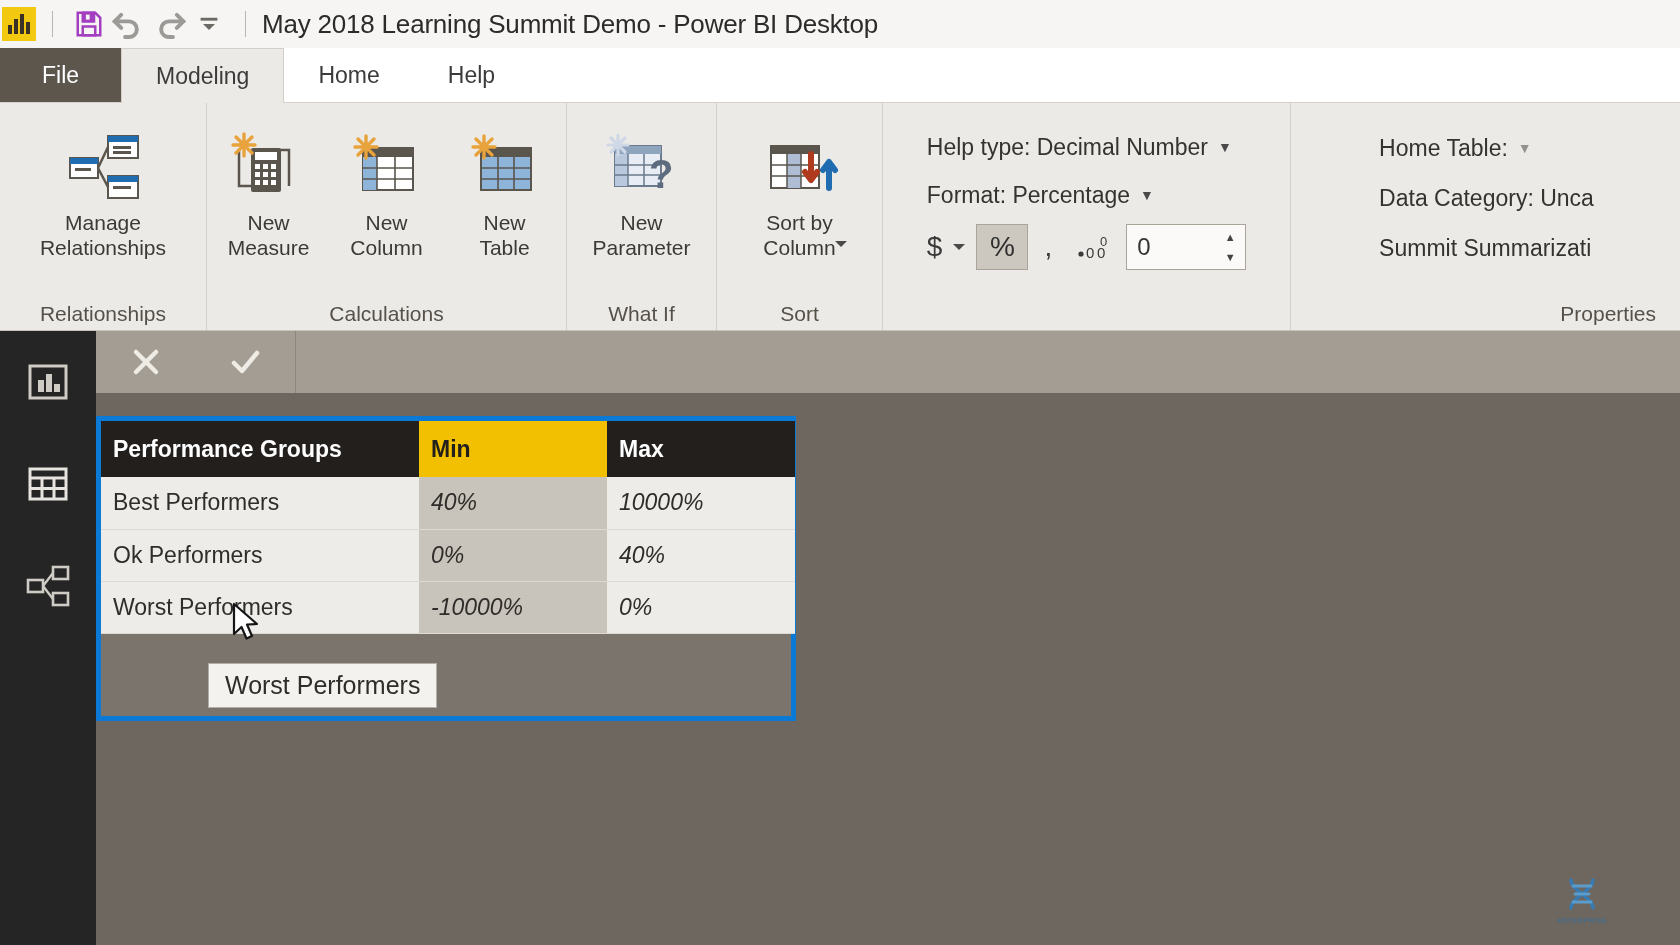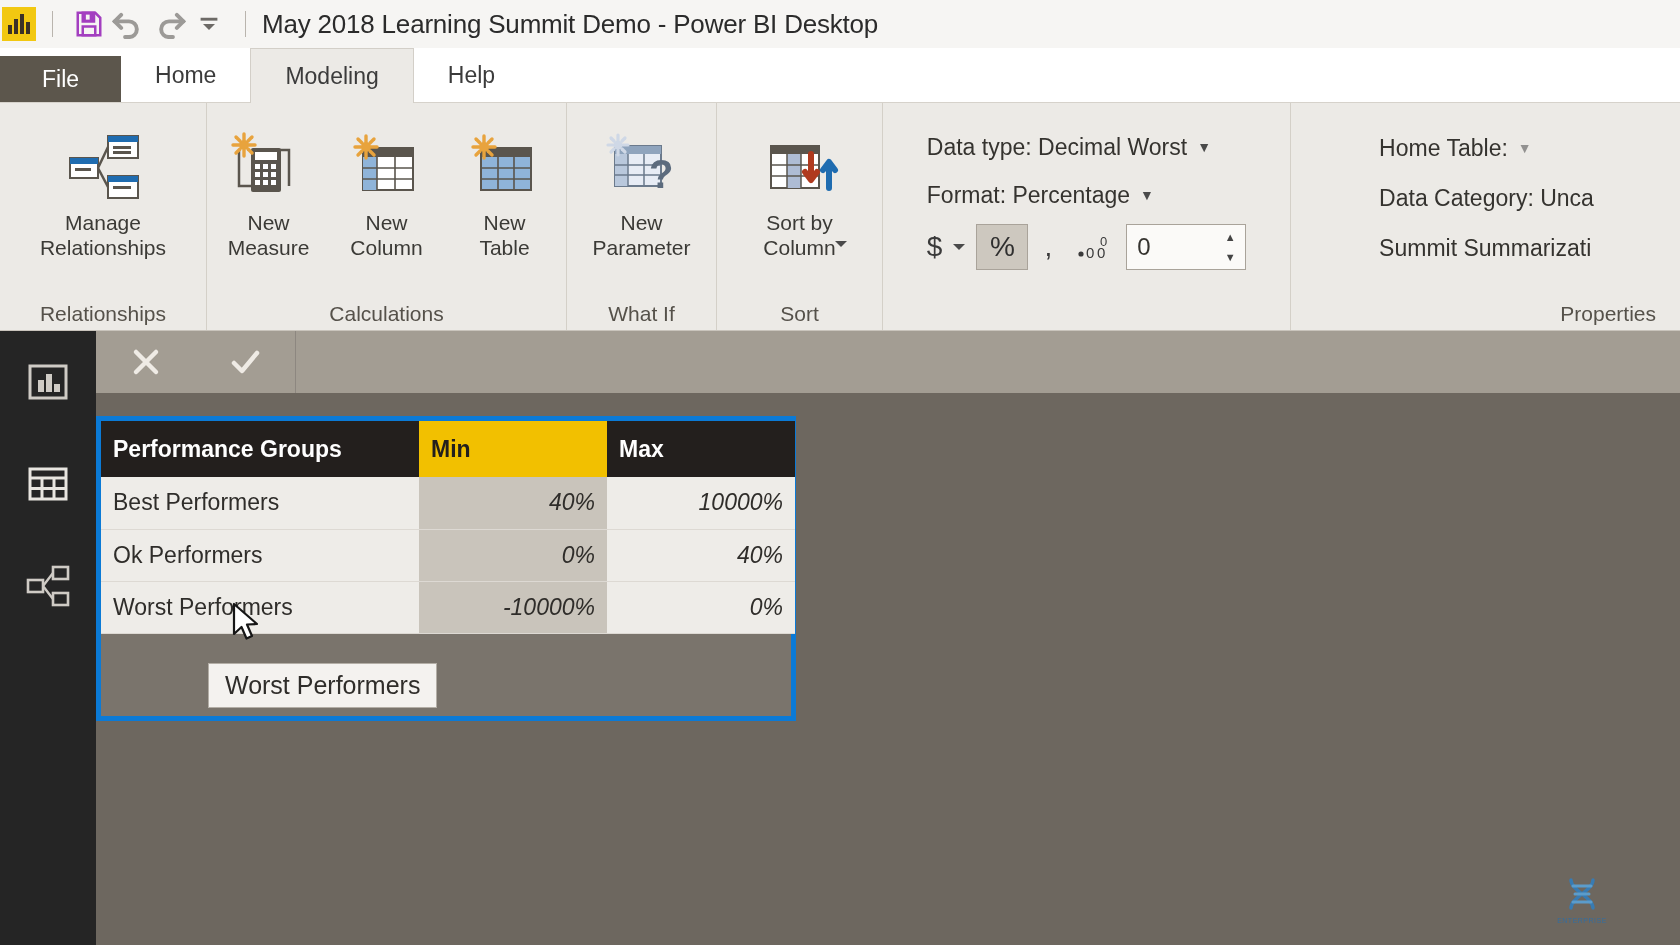--- a/index.html
+++ b/index.html
@@ -49,21 +49,21 @@
   }
   .tabstrip::after {
     content:""; position:absolute; left:0; right:0; bottom:0; height:1px; background:#d6d2cb;
   }
   .tab {
     height: 55px; display: flex; align-items: center; justify-content: center;
     font-size: 23px; color: #3b3b3b; padding: 0 34px; white-space: nowrap;
     position: relative;
   }
   .tab.file {
-    background: #5c564c; color: #fff; padding: 0 42px; height: 47px;
+    background: #5c564c; color: #fff; padding: 0 42px; height: 55px;
   }
   .tab.active {
     background: #eceae6; border: 1px solid #d3cfc8; border-bottom: none;
     z-index: 2;
   }
 
   
   .ribbon {
     position: absolute; top: 103px; left: 0; width: 1680px; height: 228px;
     background: #eceae6;
@@ -156,21 +156,21 @@
     white-space: nowrap;
   }
   .tbl th.sel { background: #f2c000; color: #231f1d; }
   .tbl td {
     font-size: 23px; color: #2f2d2a; font-style: italic;
     padding: 10px 12px; height: 52px; vertical-align: middle;
     background: #eeece8; border-bottom: 1px solid #ddd9d3;
     white-space: nowrap;
   }
   .tbl td.name { font-style: normal; margin-top: 32px; }
-  .tbl td.num { text-align: right; }
+  .tbl td.num { }
   .tbl td.selcol { background: #c9c4bb; }
   .tbl col.c1 { width: 318px; }
   .tbl col.c2 { width: 188px; }
   .tbl col.c3 { width: 188px; }
 
   
   .cursor { position: absolute; left: 232px; top: 602px; width: 30px; height: 44px; }
 
   
   .tooltip {
@@ -228,25 +228,25 @@
       </svg>
     </div>
     <div class="qat-sep"></div>
     <div class="title-text">May 2018 Learning Summit Demo - Power BI Desktop</div>
   </div>
 
   <div class="tabstrip">
     <div class="tab file">
       <span>File</span>
     </div>
+    <div class="tab active">
+      <span>Modeling</span>
+    </div>
     <div class="tab">
       <span>Home</span>
-    </div>
-    <div class="tab active">
-      <span>Modeling</span>
     </div>
     <div class="tab">
       <span>Help</span>
     </div>
   </div>
 
   <div class="ribbon">
 
     <div class="rgroup" style="width:206px">
       <div class="rgroup-body">
@@ -420,21 +420,21 @@
           </div>
         </div>
       </div>
       <div class="rgroup-label">Sort</div>
     </div>
 
     <div class="rgroup" style="width:408px">
       <div class="rgroup-body">
         <div class="fmt">
           <div class="fmt-row">
-            <span class="fmt-text">Data type: Decimal Worst</span>
+            <span class="fmt-text">Help type: Decimal Number</span>
             <span class="caret">▼</span>
           </div>
           <div class="fmt-row">
             <span class="fmt-text">Format: Percentage</span>
             <span class="caret">▼</span>
           </div>
           <div class="fmt-row3">
             <span class="sym">$</span>
             <span>
               <svg width="14" height="9" viewBox="0 0 14 9">

